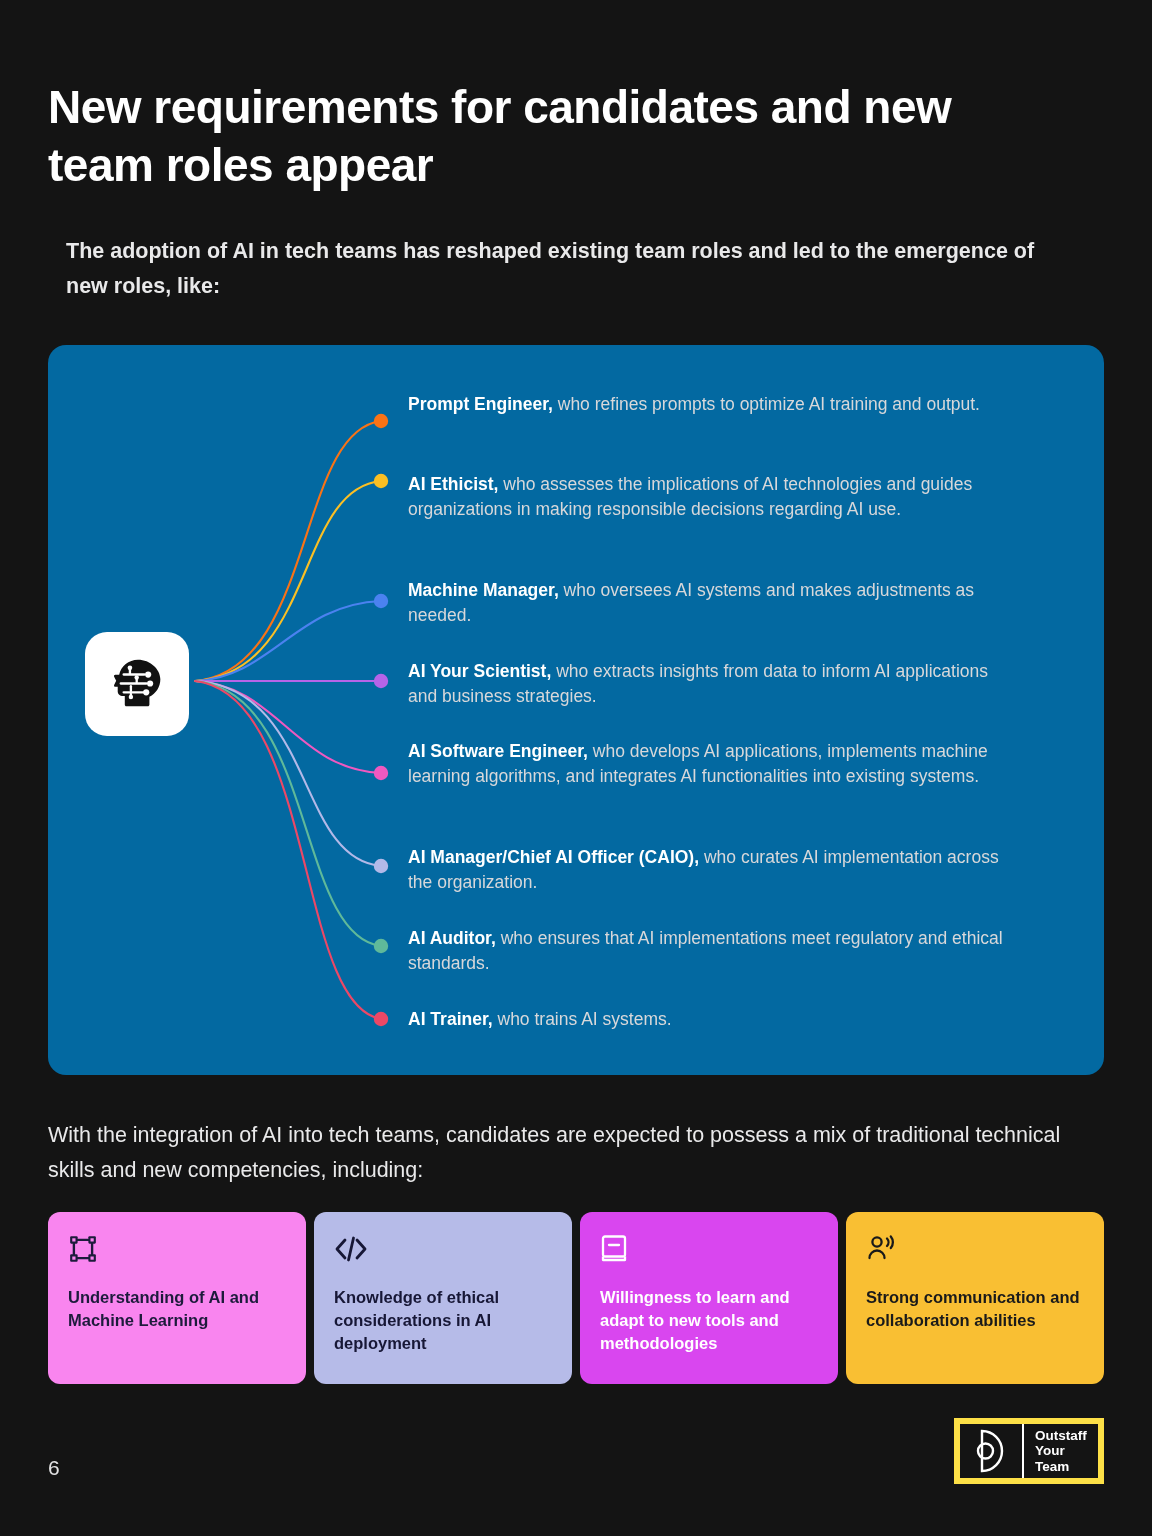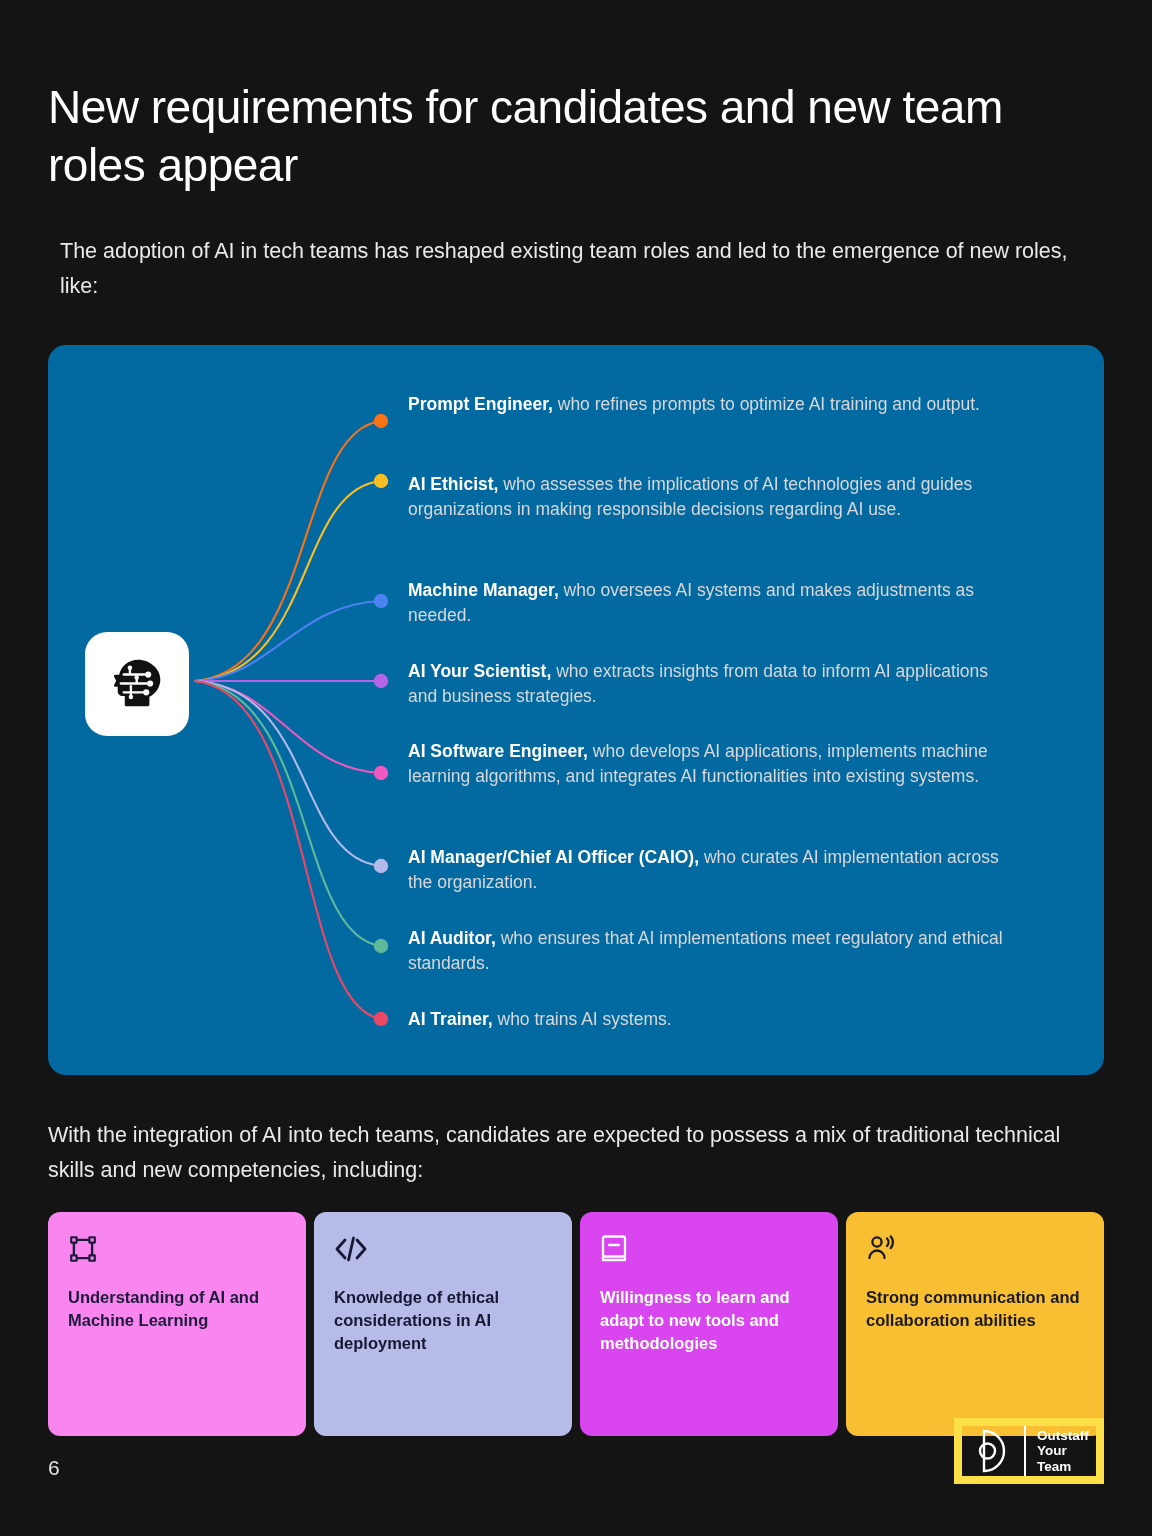--- a/index.html
+++ b/index.html
@@ -18,32 +18,32 @@
   }
 
   
   .title {
     position: absolute;
     left: 48px;
     top: 78px;
     width: 1000px;
     font-size: 46px;
     line-height: 58px;
-    font-weight: 400;
+    font-weight: 700;
     letter-spacing: -0.5px;
     color: #ffffff;
   }
   .intro {
     position: absolute;
-    left: 60px;
+    left: 66px;
     top: 234px;
     width: 1010px;
     font-size: 21.5px;
     line-height: 35px;
-    font-weight: 400;
+    font-weight: 700;
     color: #e9e9ea;
   }
 
   
   .diagram-panel {
     position: absolute;
     left: 48px;
     top: 345px;
     width: 1056px;
     height: 730px;
@@ -103,21 +103,21 @@
     line-height: 35px;
     color: #e9e9ea;
   }
 
   
   .cards {
     position: absolute;
     left: 48px;
     top: 1212px;
     width: 1056px;
-    height: 224px;
+    height: 172px;
     display: flex;
     gap: 8px;
   }
   .card {
     flex: 1 1 0;
     border-radius: 12px;
     padding: 22px 20px 18px 20px;
     position: relative;
     display: flex;
     flex-direction: column;
@@ -140,21 +140,21 @@
     top: 1456px;
     font-size: 21px;
     color: #e2e2e3;
   }
   .logo {
     position: absolute;
     left: 954px;
     top: 1418px;
     width: 150px;
     height: 66px;
-    border: 8px solid #fde047;
+    border: 6px solid #fde047;
     display: flex;
     align-items: stretch;
   }
   .logo-mark {
     width: 64px;
     display: flex;
     align-items: center;
     justify-content: center;
     border-right: 2px solid #ffffff;
   }

